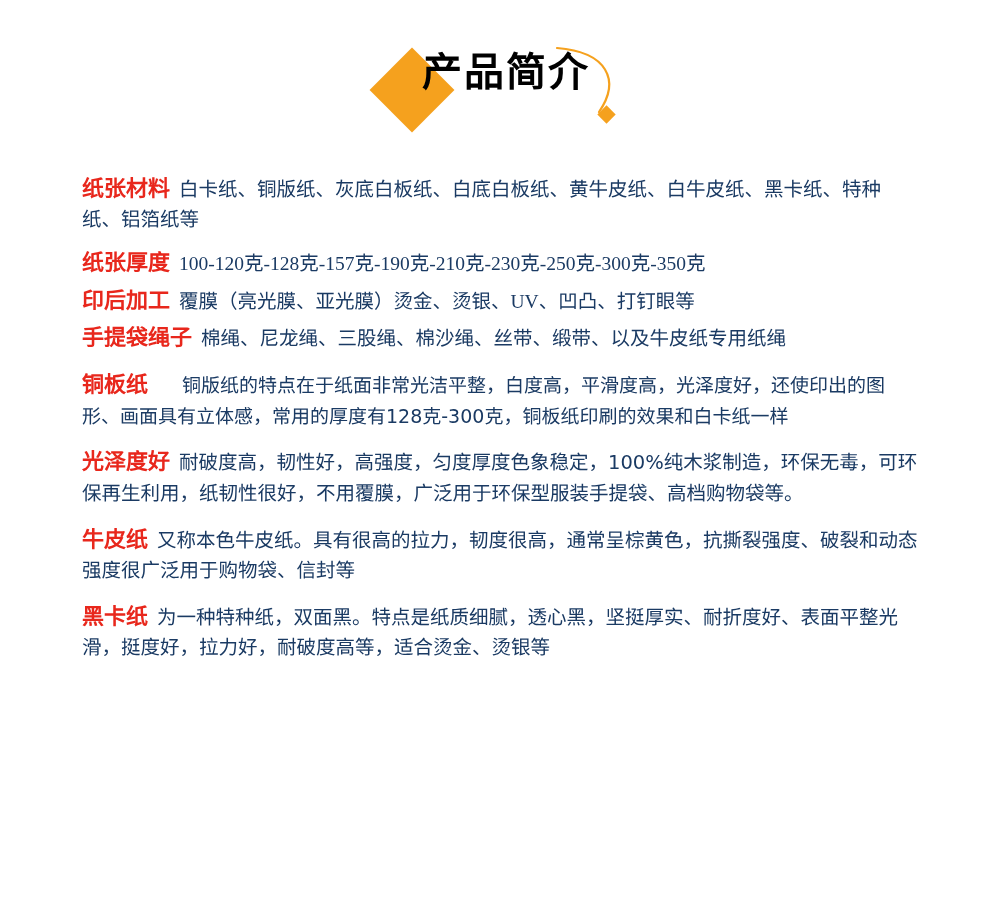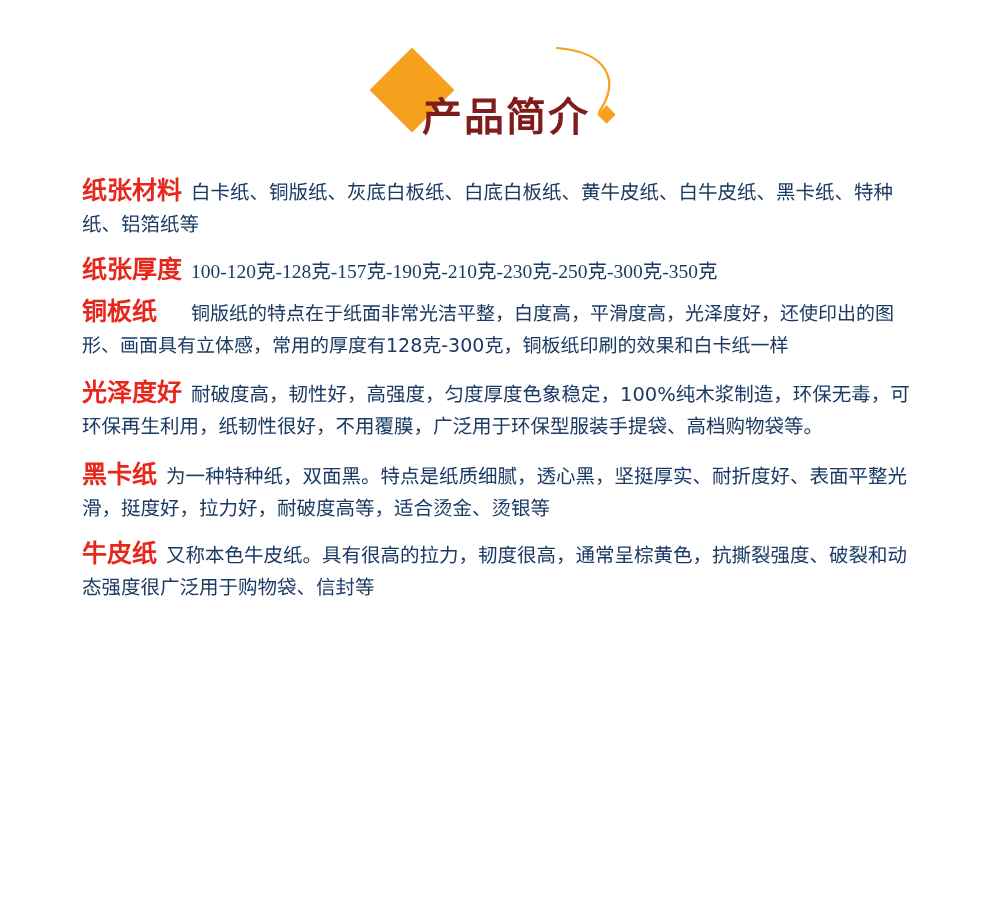--- a/index.html
+++ b/index.html
@@ -44,24 +44,23 @@
     height: 60px;
     background: #f5a11e;
     transform: rotate(45deg);
   }
   .title {
     position: relative;
     z-index: 3;
     font-size: 40px;
     font-weight: bold;
     letter-spacing: 2px;
-    color: #7f1d1d;
+    color: #000000;
     line-height: 1;
     padding-left: 12px;
-    margin-top: 45px;
   }
   .swoosh {
     position: absolute;
     left: 555px;
     top: 46px;
     width: 70px;
     height: 75px;
     z-index: 1;
   }
   .small-diamond {
@@ -82,21 +81,21 @@
   .entry {
     margin-bottom: 11px;
     line-height: 1.52;
     font-size: 19.5px;
     color: #1a3a63;
     text-align: left;
   }
   .entry .label {
     color: #e8271c;
     font-weight: bold;
-    font-size: 25px;
+    font-size: 22px;
     margin-right: 9px;
     white-space: nowrap;
   }
   .entry .body {
     font-size: 19.5px;
   }
   .entry.tight {
     margin-bottom: 4px;
     font-family: Liberation Serif, serif;
   }
@@ -127,33 +126,39 @@
   <div class="content">
 
     <div class="entry">
       <span class="label">纸张材料</span><span class="body">白卡纸、铜版纸、灰底白板纸、白底白板纸、黄牛皮纸、白牛皮纸、黑卡纸、特种纸、铝箔纸等</span>
     </div>
 
     <div class="entry tight">
       <span class="label">纸张厚度</span><span class="body">100-120克-128克-157克-190克-210克-230克-250克-300克-350克</span>
     </div>
 
+    <div class="entry tight">
+      <span class="label">印后加工</span><span class="body">覆膜（亮光膜、亚光膜）烫金、烫银、UV、凹凸、打钉眼等</span>
+    </div>
 
+    <div class="entry gap">
+      <span class="label">手提袋绳子</span><span class="body">棉绳、尼龙绳、三股绳、棉沙绳、丝带、缎带、以及牛皮纸专用纸绳</span>
+    </div>
 
 
     <div class="entry gap">
       <span class="label">铜板纸</span><span class="body small">铜版纸的特点在于纸面非常光洁平整，白度高，平滑度高，光泽度好，还使印出的图形、画面具有立体感，常用的厚度有128克-300克，铜板纸印刷的效果和白卡纸一样</span>
     </div>
 
     <div class="entry gap">
       <span class="label">光泽度好</span><span class="body">耐破度高，韧性好，高强度，匀度厚度色象稳定，100%纯木浆制造，环保无毒，可环保再生利用，纸韧性很好，不用覆膜，广泛用于环保型服装手提袋、高档购物袋等。</span>
     </div>
 
+    <div class="entry gap">
+      <span class="label">牛皮纸</span><span class="body">又称本色牛皮纸。具有很高的拉力，韧度很高，通常呈棕黄色，抗撕裂强度、破裂和动态强度很广泛用于购物袋、信封等</span>
+    </div>
+
     <div class="entry">
       <span class="label">黑卡纸</span><span class="body">为一种特种纸，双面黑。特点是纸质细腻，透心黑，坚挺厚实、耐折度好、表面平整光滑，挺度好，拉力好，耐破度高等，适合烫金、烫银等</span>
-    </div>
-
-    <div class="entry gap">
-      <span class="label">牛皮纸</span><span class="body">又称本色牛皮纸。具有很高的拉力，韧度很高，通常呈棕黄色，抗撕裂强度、破裂和动态强度很广泛用于购物袋、信封等</span>
     </div>
 
   </div>
 </div>
 
 </body></html>

